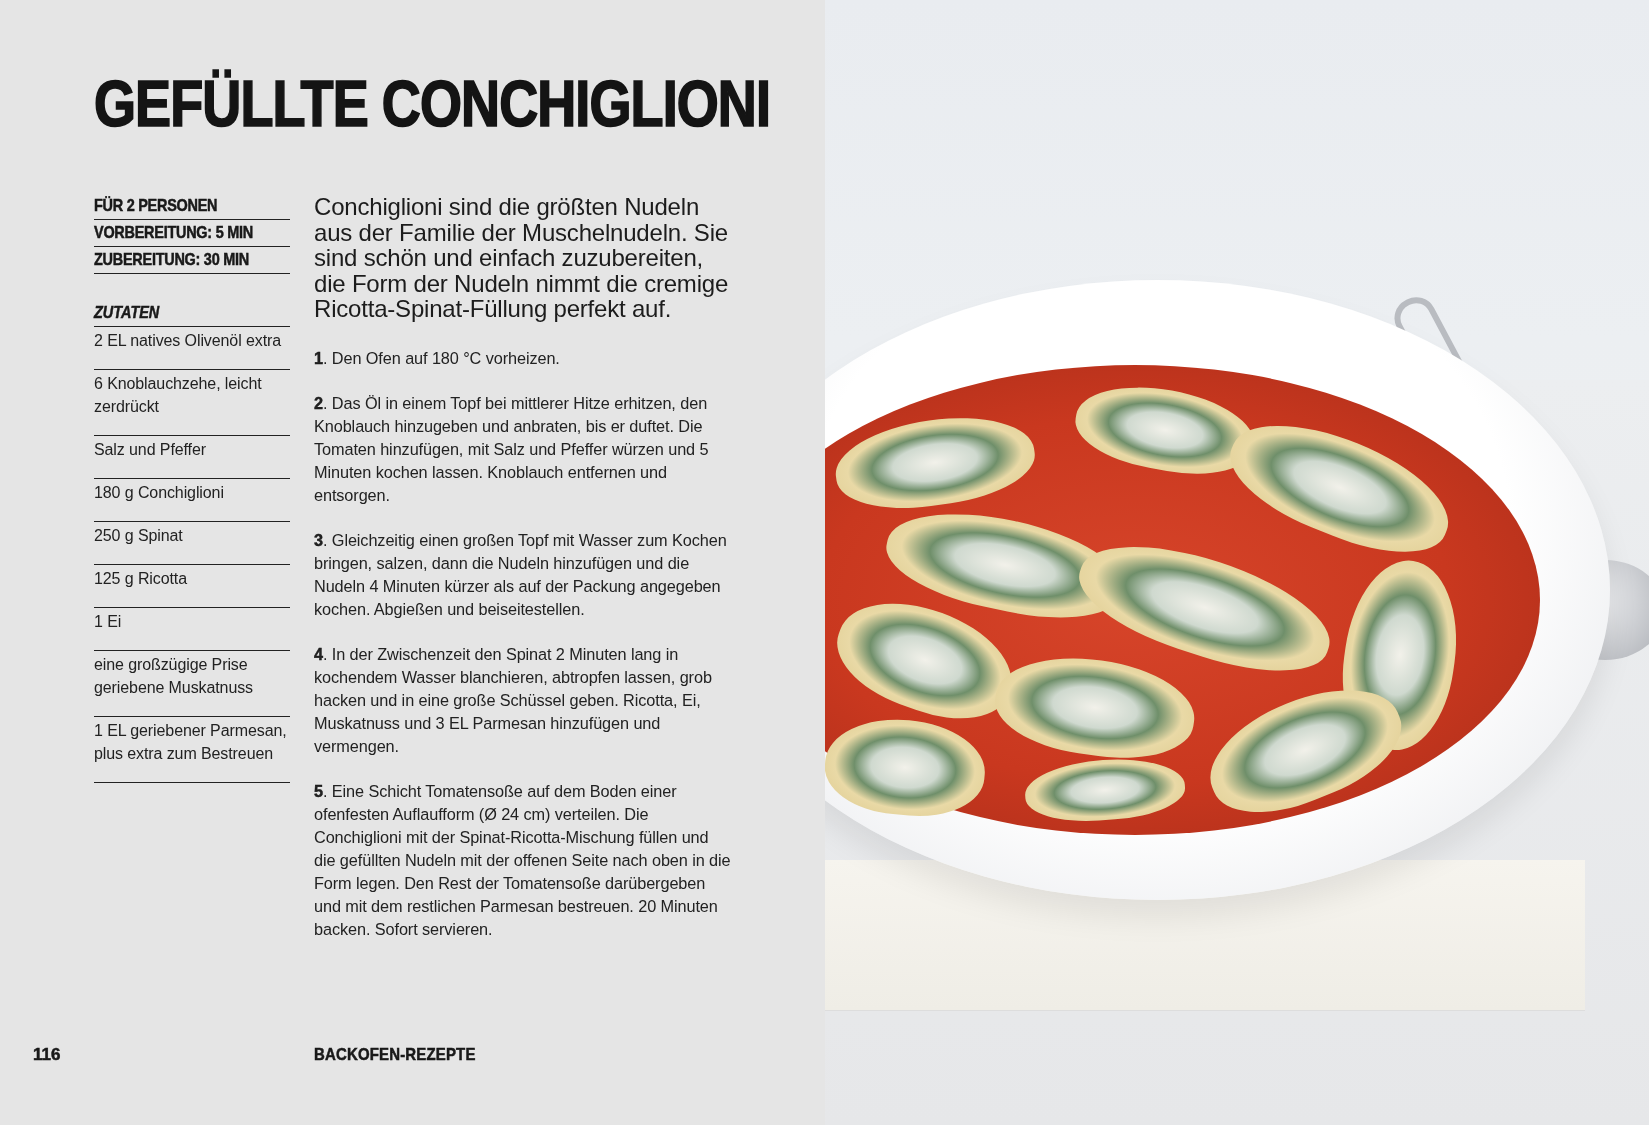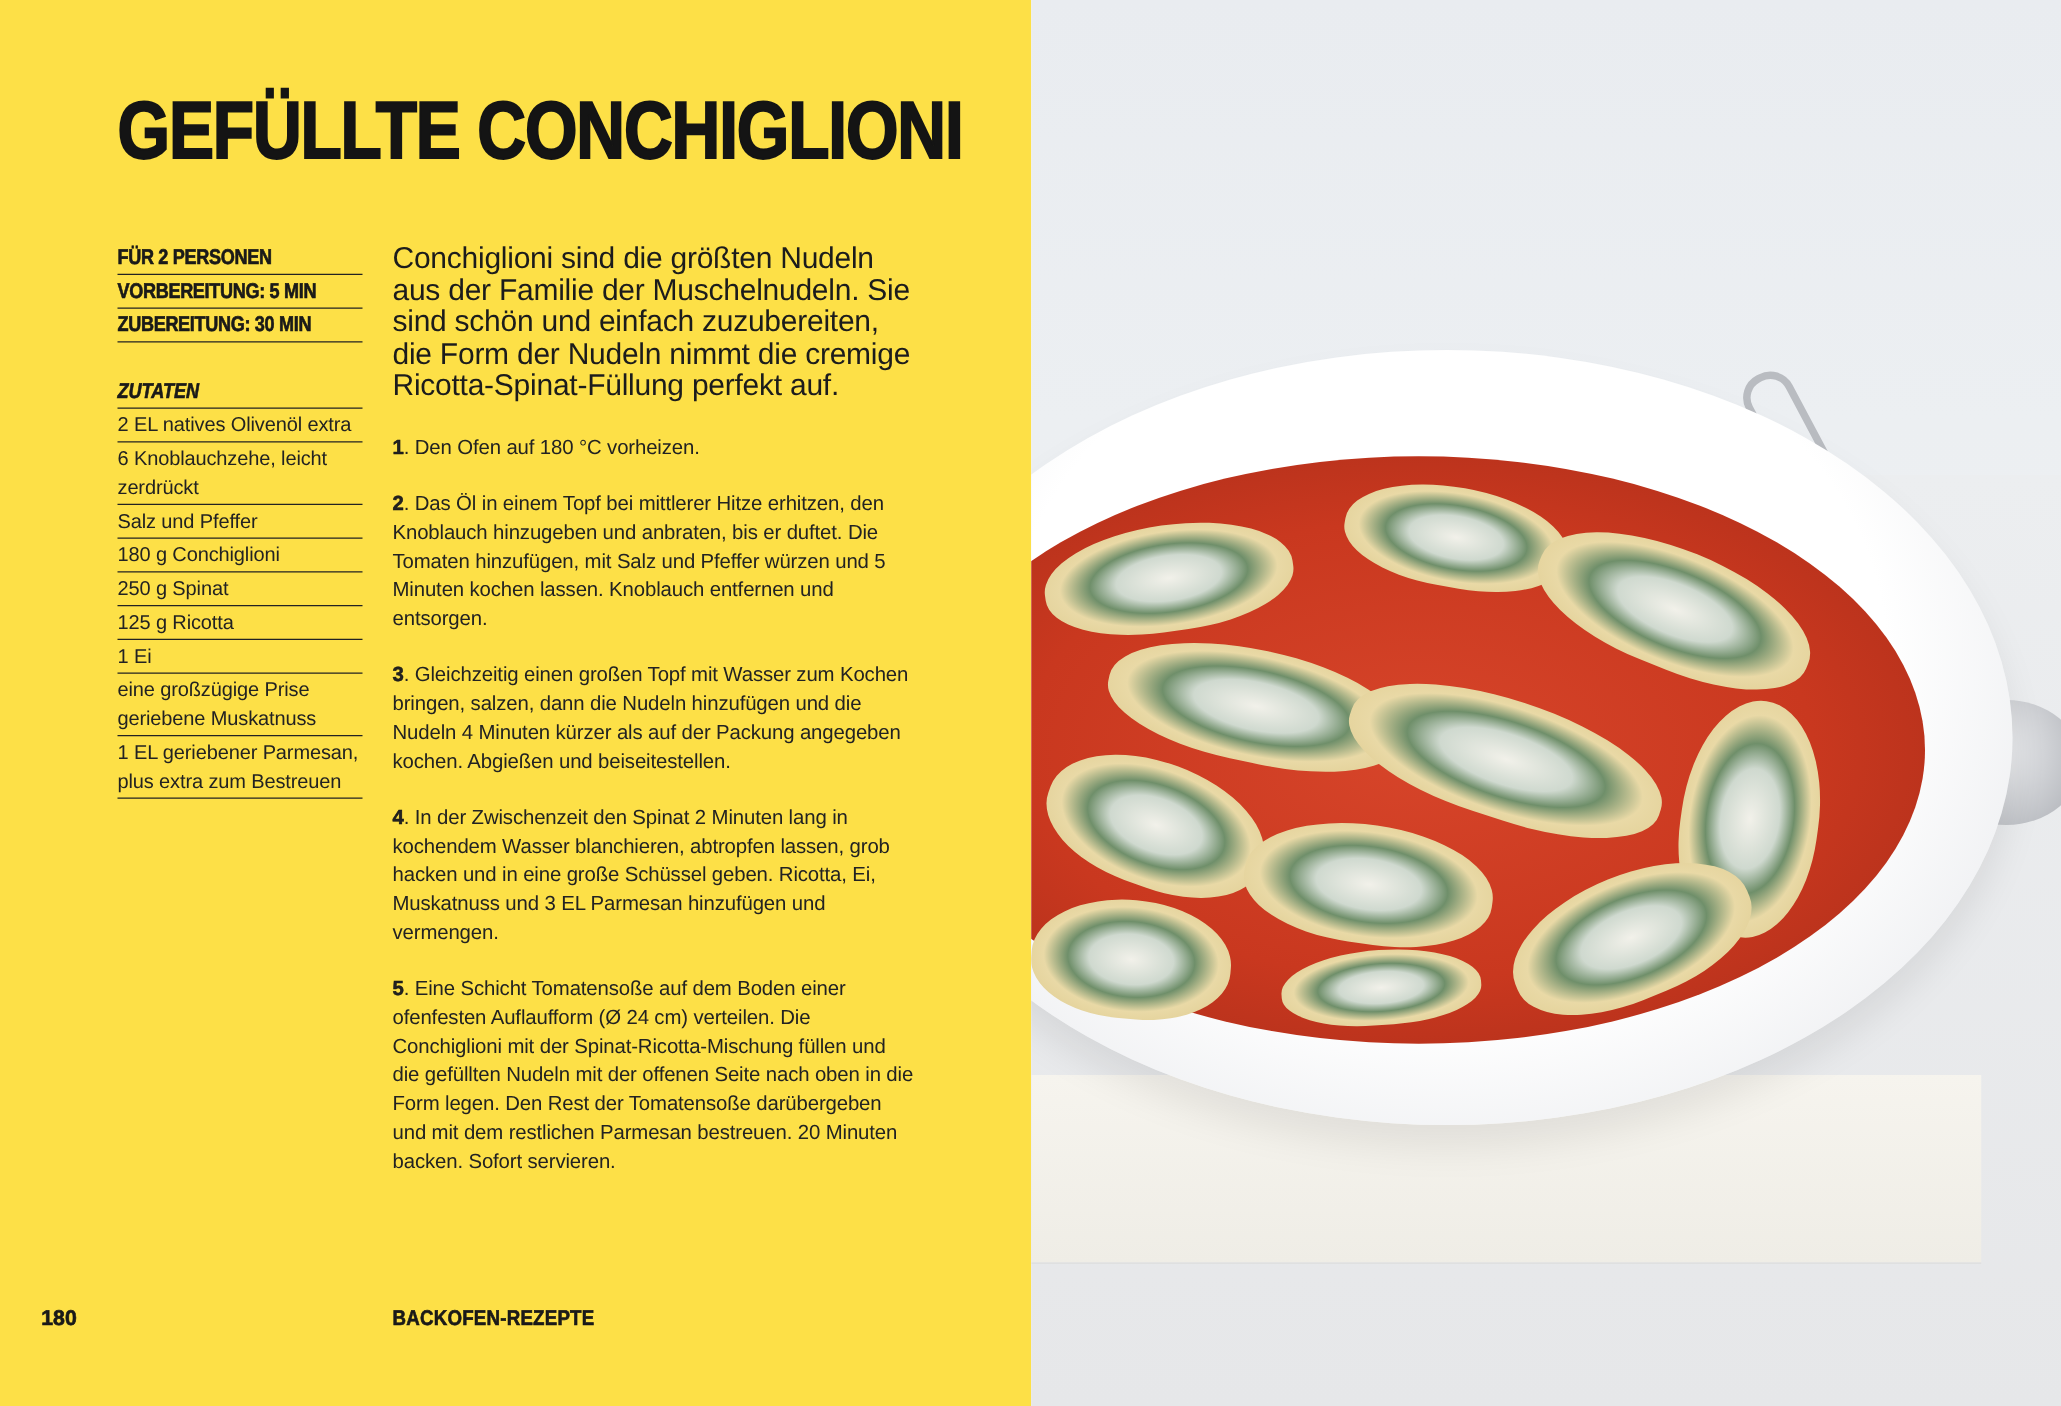--- a/index.html
+++ b/index.html
@@ -1,25 +1,25 @@
 <!DOCTYPE html>
 <html><head>
 <meta charset="utf-8">
 <style>
   html, body { margin:0; padding:0; }
   body { width:1649px; height:1125px; position:relative; overflow:hidden; background:#ffffff; font-family:"Liberation Sans", sans-serif; color:#1a1a1a; }
-  .page-left { position:absolute; left:0; top:0; width:825px; height:1125px; background:#fde047; }
+  .page-left { position:absolute; left:0; top:0; width:825px; height:1125px; background:#e5e5e5; }
   .title { position:absolute; left:94px; top:66px; margin:0; font-family:"Liberation Sans", sans-serif; font-weight:900; font-size:60px; letter-spacing:-1px; line-height:72px; color:#141414; transform:scaleY(1.08) scaleX(0.9); transform-origin:left top; white-space:nowrap; -webkit-text-stroke:1.6px #141414; }
   .meta-col { position:absolute; left:94px; top:193px; width:196px; }
   .meta-line { font-weight:bold; font-size:17px; line-height:26px; height:26px; border-bottom:1.4px solid #222; transform-origin:left; letter-spacing:-0.3px; white-space:nowrap; -webkit-text-stroke:0.5px #141414; }
   .meta-line span { display:inline-block; transform:scaleX(0.85); transform-origin:left; }
   .ing-head { margin-top:26px; font-weight:bold; font-size:17px; line-height:26px; border-bottom:1.4px solid #222;font-style:italic; -webkit-text-stroke:0.5px #141414; }
   .ing-head span { display:inline-block; transform:scaleX(0.85); transform-origin:left; }
   .ing-list { list-style:none; margin:0; padding:0; }
-  .ing-item { font-size:16px; line-height:23px; padding:2px 0 1px 0; border-bottom:1.4px solid #222; color:#222; letter-spacing:-0.1px; }
+  .ing-item { font-size:16px; line-height:23px; padding:2px 0 17px 0; border-bottom:1.4px solid #222; color:#222; letter-spacing:-0.1px; }
   .body-col { position:absolute; left:314px; top:194px; width:420px; }
   .intro { font-size:24px; line-height:25.5px; color:#1c1c1c; margin:0 0 25px 0; letter-spacing:-0.2px; }
   .step { font-size:16.3px; line-height:23px; color:#222; margin:0 0 22px 0; letter-spacing:-0.1px; }
   .step-num { font-weight:900; -webkit-text-stroke:0.4px #111; }
   .footer-num { position:absolute; left:33px; top:1045px; font-weight:bold; font-size:17px; -webkit-text-stroke:0.5px #141414; }
   .footer-sec { position:absolute; left:314px; top:1045px; font-weight:bold; font-size:17px; -webkit-text-stroke:0.5px #141414; transform:scaleX(0.88); transform-origin:left; letter-spacing:0.2px; }
 
   .photo { position:absolute; left:825px; top:0; width:824px; height:1125px; overflow:hidden;
     background:linear-gradient(180deg,#e9ecf0 0%,#eceff2 30%,#eef0f2 60%,#e8e9ec 100%); }
   .table-surface { position:absolute; left:0; top:380px; width:100%; height:745px; background:linear-gradient(180deg,#eceef0,#e6e7e9); }
@@ -57,21 +57,21 @@
 
   <div class="body-col">
     <p class="intro">Conchiglioni sind die größten Nudeln aus der Familie der Muschelnudeln. Sie sind schön und einfach zuzubereiten, die Form der Nudeln nimmt die cremige Ricotta-Spinat-Füllung perfekt auf.</p>
     <p class="step"><span class="step-num">1</span><span>. Den Ofen auf 180 °C vorheizen.</span></p>
     <p class="step"><span class="step-num">2</span><span>. Das Öl in einem Topf bei mittlerer Hitze erhitzen, den Knoblauch hinzugeben und anbraten, bis er duftet. Die Tomaten hinzufügen, mit Salz und Pfeffer würzen und 5 Minuten kochen lassen. Knoblauch entfernen und entsorgen.</span></p>
     <p class="step"><span class="step-num">3</span><span>. Gleichzeitig einen großen Topf mit Wasser zum Kochen bringen, salzen, dann die Nudeln hinzufügen und die Nudeln 4 Minuten kürzer als auf der Packung angegeben kochen. Abgießen und beiseitestellen.</span></p>
     <p class="step"><span class="step-num">4</span><span>. In der Zwischenzeit den Spinat 2 Minuten lang in kochendem Wasser blanchieren, abtropfen lassen, grob hacken und in eine große Schüssel geben. Ricotta, Ei, Muskatnuss und 3 EL Parmesan hinzufügen und vermengen.</span></p>
     <p class="step"><span class="step-num">5</span><span>. Eine Schicht Tomatensoße auf dem Boden einer ofenfesten Auflaufform (Ø 24 cm) verteilen. Die Conchiglioni mit der Spinat-Ricotta-Mischung füllen und die gefüllten Nudeln mit der offenen Seite nach oben in die Form legen. Den Rest der Tomatensoße darübergeben und mit dem restlichen Parmesan bestreuen. 20 Minuten backen. Sofort servieren.</span></p>
   </div>
 
-  <div class="footer-num">180</div>
+  <div class="footer-num">116</div>
   <div class="footer-sec">BACKOFEN-REZEPTE</div>
 </div>
 
 <div class="photo">
   <div class="table-surface"></div>
   <div class="napkin"></div>
   <div class="spoon-handle"></div>
   <div class="spoon-bowl"></div>
   <div class="bowl-outer"></div>
   <div class="bowl-inner"></div>

